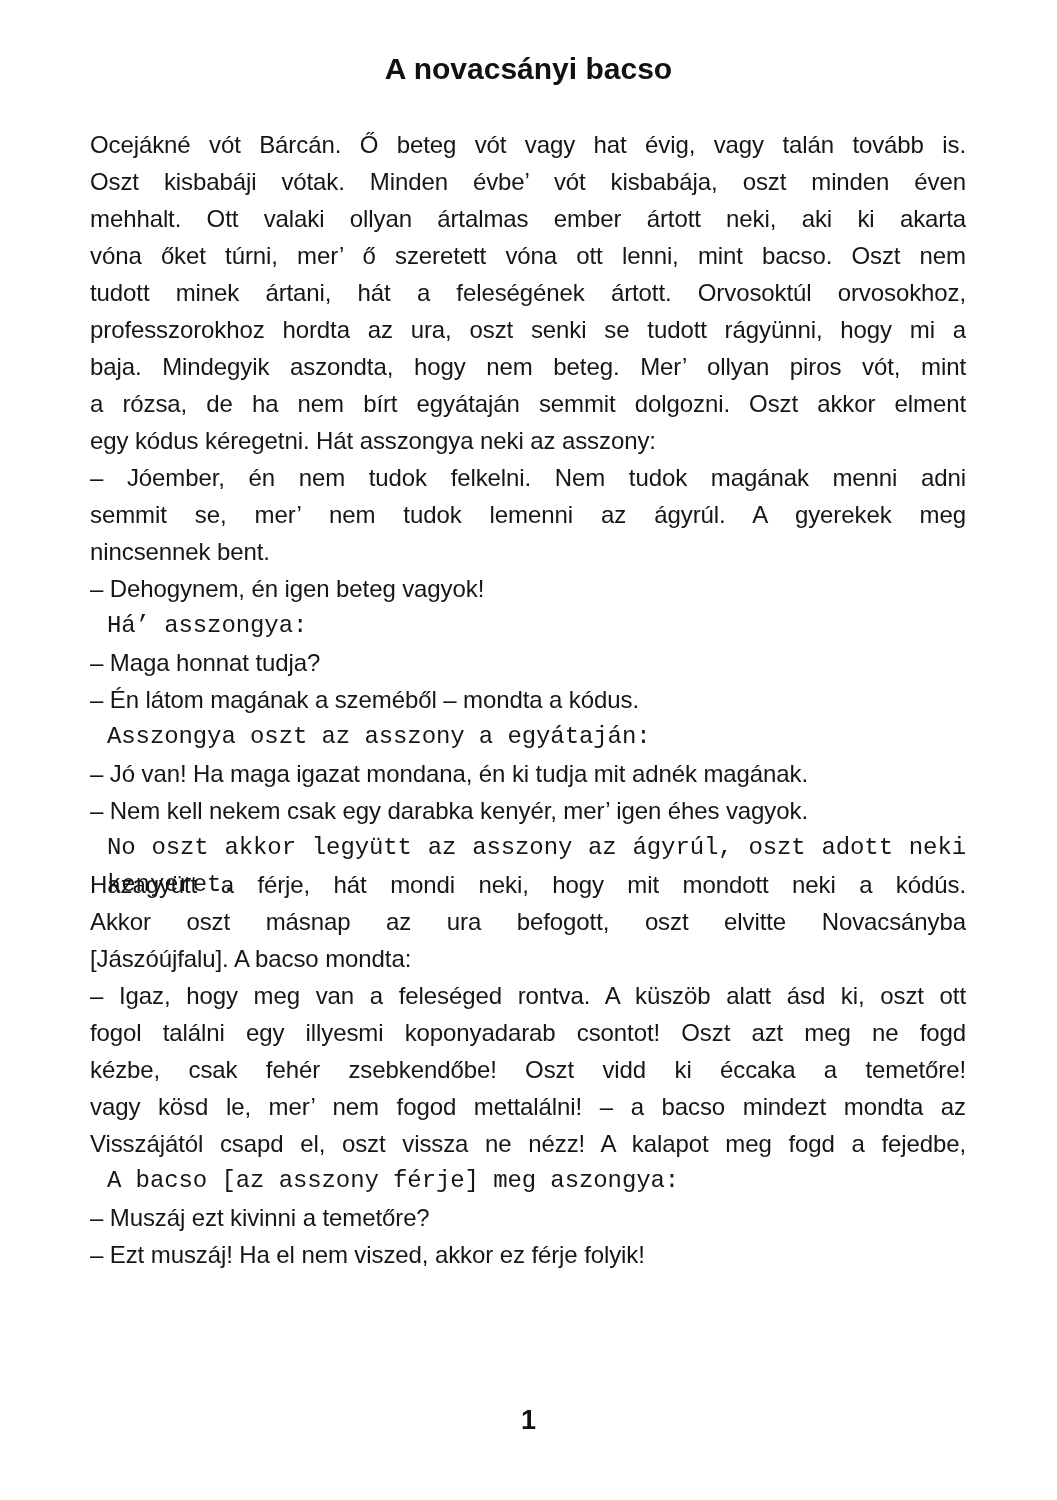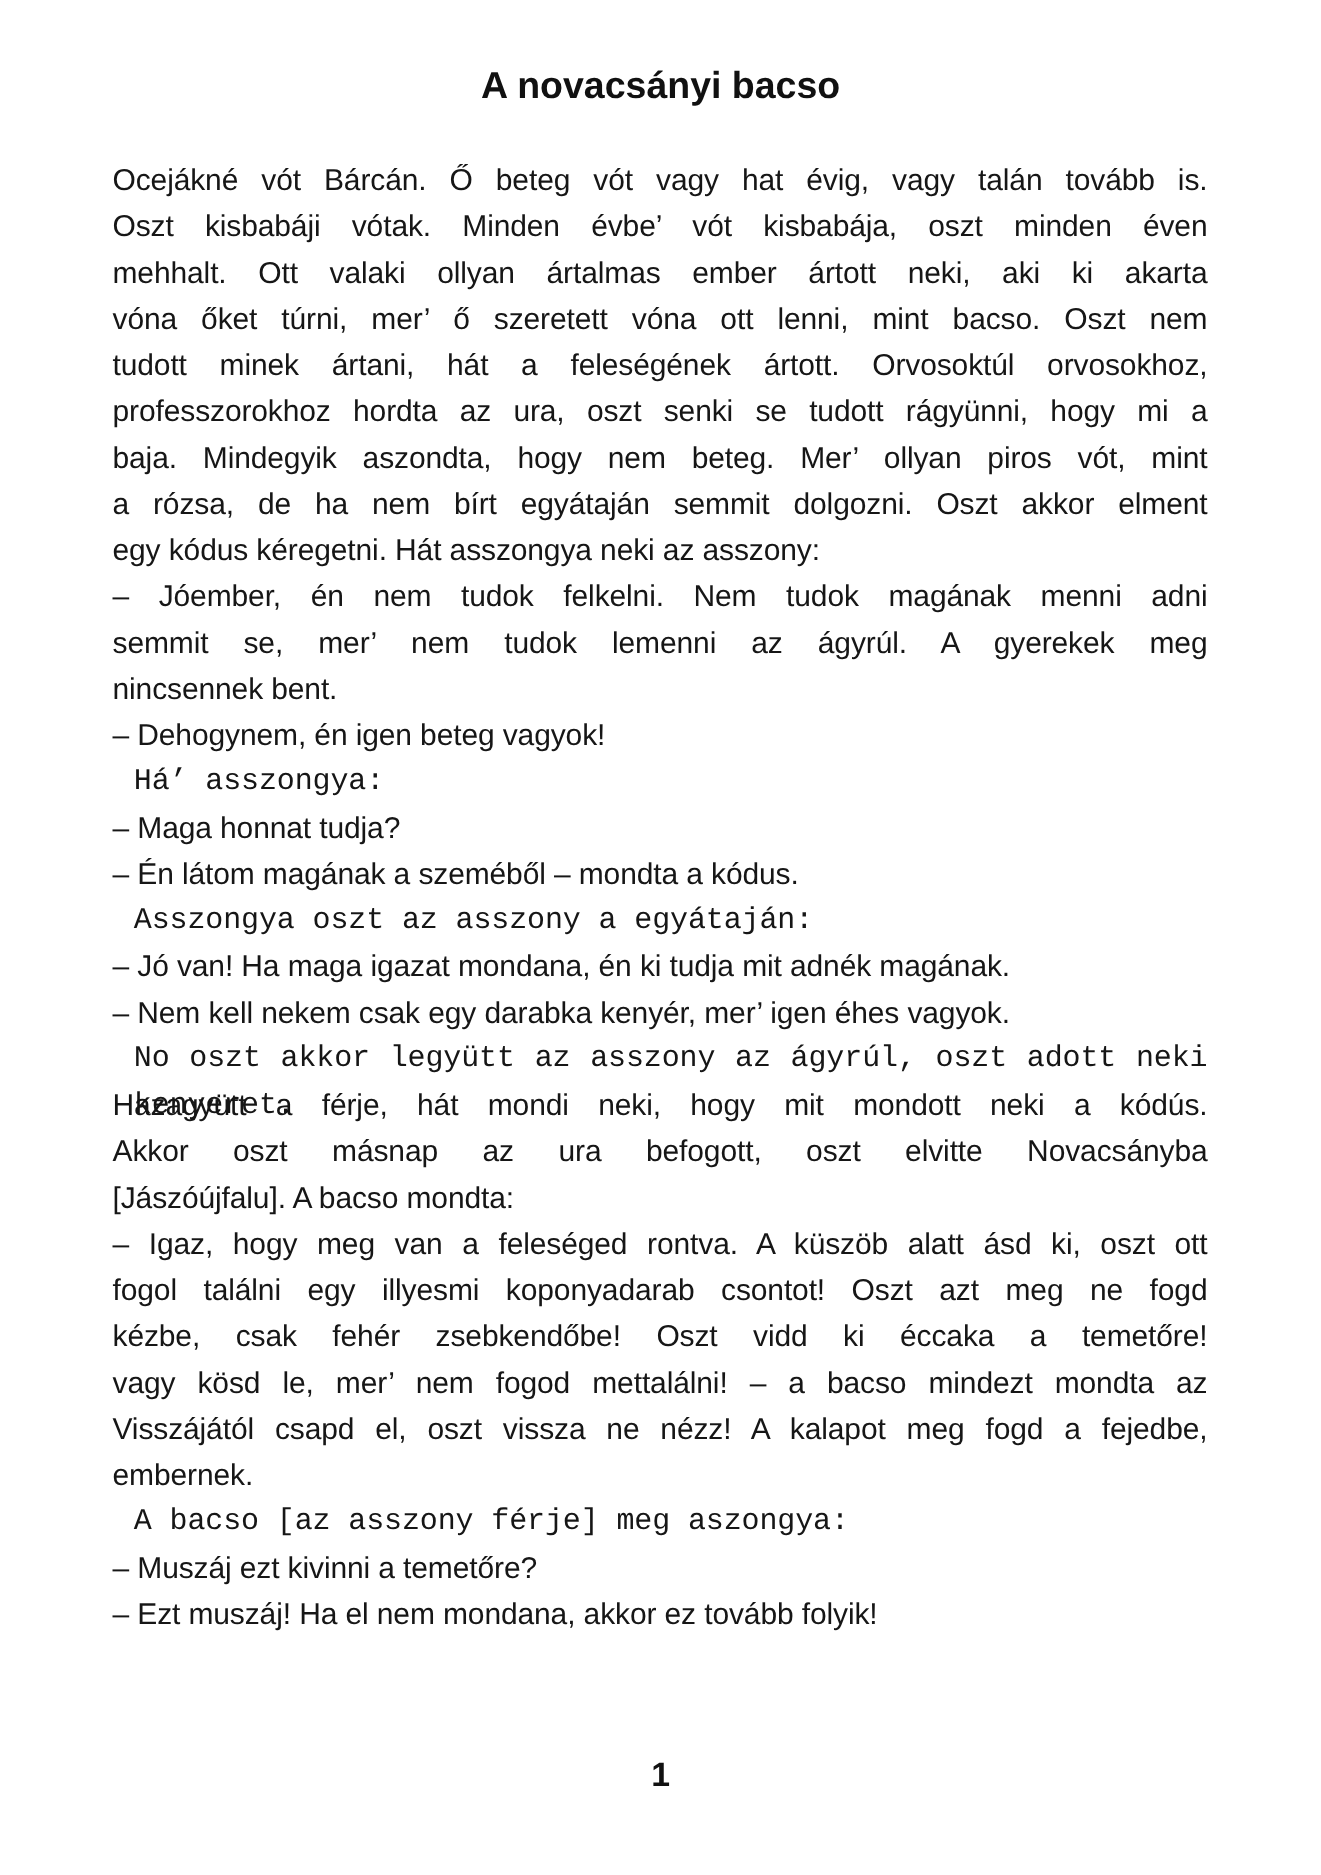--- a/index.html
+++ b/index.html
@@ -89,20 +89,19 @@
       <div class="line">– Nem kell nekem csak egy darabka kenyér, mer’ igen éhes vagyok.</div>
       <div class="line j ind">No oszt akkor legyütt az asszony az ágyrúl, oszt adott neki kenyeret.</div>
       <div class="line j">Hazagyütt a férje, hát mondi neki, hogy mit mondott neki a kódús.</div>
       <div class="line j">Akkor oszt másnap az ura befogott, oszt elvitte Novacsányba</div>
       <div class="line">[Jászóújfalu]. A bacso mondta:</div>
       <div class="line j">– Igaz, hogy meg van a feleséged rontva. A küszöb alatt ásd ki, oszt ott</div>
       <div class="line j">fogol találni egy illyesmi koponyadarab csontot! Oszt azt meg ne fogd</div>
       <div class="line j">kézbe, csak fehér zsebkendőbe! Oszt vidd ki éccaka a temetőre!</div>
       <div class="line j">vagy kösd le, mer’ nem fogod mettalálni! – a bacso mindezt mondta az</div>
       <div class="line j">Visszájától csapd el, oszt vissza ne nézz! A kalapot meg fogd a fejedbe,</div>
-      <div class="line">embernek.</div>
       <div class="line ind">A bacso [az asszony férje] meg aszongya:</div>
       <div class="line">– Muszáj ezt kivinni a temetőre?</div>
-      <div class="line">– Ezt muszáj! Ha el nem mondana, akkor ez tovább folyik!</div>
+      <div class="line">– Ezt muszáj! Ha el nem viszed, akkor ez férje folyik!</div>
     </div>
 
   <div class="page-number">1</div>
 </div>
 
 </body></html>

